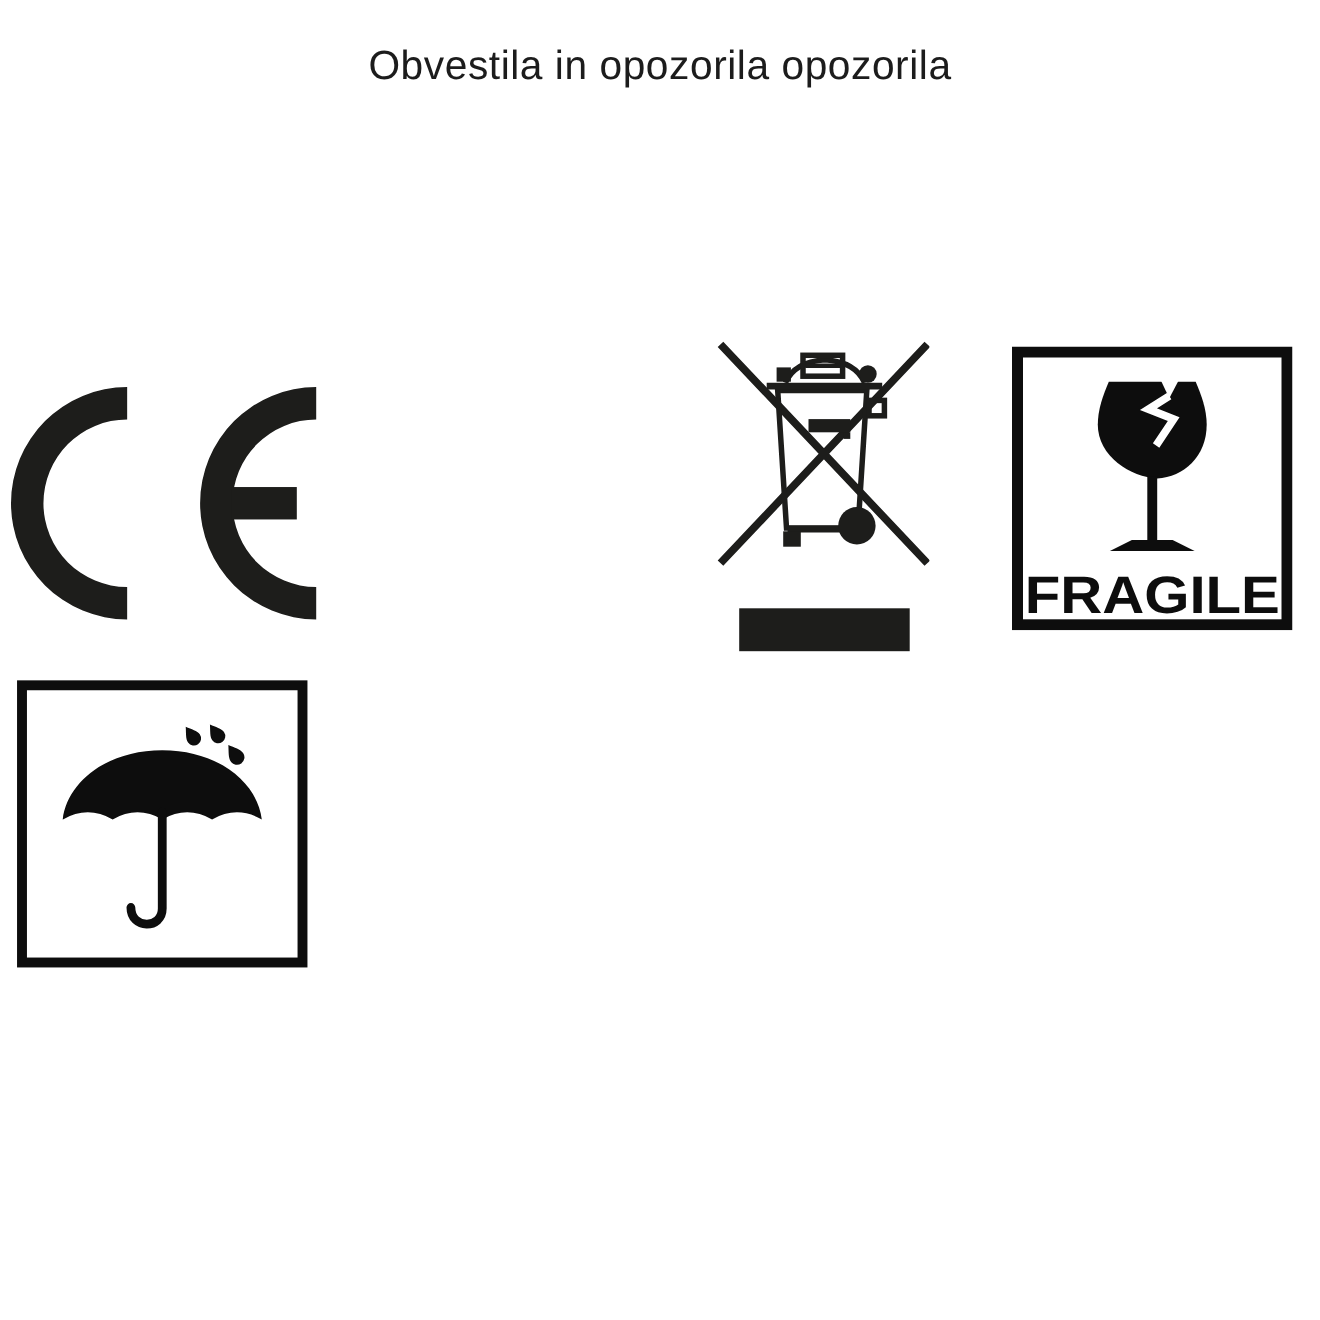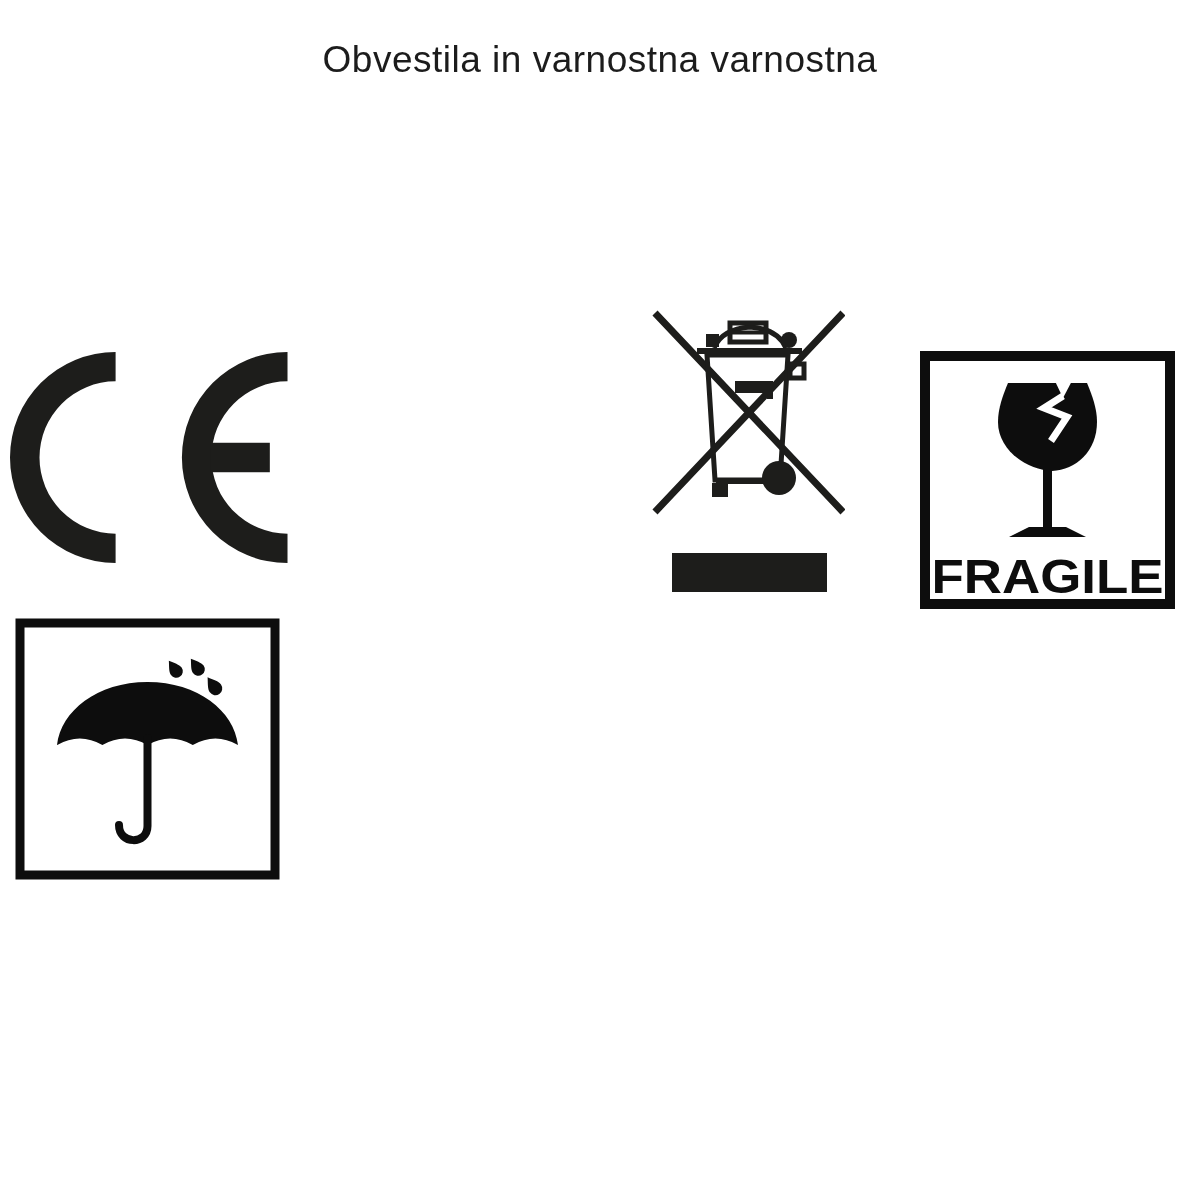--- a/index.html
+++ b/index.html
@@ -6,32 +6,32 @@
   .page{position:relative;width:1200px;height:1200px;overflow:hidden;
         background:var(--background,#fff);font-family:"Liberation Sans",sans-serif;}
   .page-title{position:absolute;top:38px;left:0;width:100%;margin:0;
         text-align:center;font-weight:400;font-size:37px;line-height:1.2;
         color:var(--title,#1c1c1c);letter-spacing:.5px;}
   figure{position:absolute;margin:0;padding:0;}
   figure svg{display:block;width:100%;height:100%;}
   .sym-ce{left:10px;top:350px;width:278px;height:215px;color:var(--ink,#1d1d1b);}
   .sym-rohs{left:338px;top:318px;width:230px;height:262px;color:var(--rohs,#2e2e2e);}
   .sym-weee{left:650px;top:310px;width:195px;height:285px;color:var(--ink,#1d1d1b);}
-  .sym-fragile{left:920px;top:315px;width:255px;height:258px;color:var(--black,#0d0d0d);margin-top:36px;}
+  .sym-fragile{left:920px;top:315px;width:255px;height:258px;color:var(--black,#0d0d0d);}
   .sym-umbrella{left:15px;top:618px;width:265px;height:262px;color:var(--black,#0d0d0d);}
   .rohs-main{font-family:"Liberation Sans",sans-serif;font-weight:700;font-size:54px;fill:currentColor;}
   .rohs-sub{font-family:"Liberation Sans",sans-serif;font-weight:700;font-size:27px;fill:currentColor;}
   .fragile-label{font-family:"Liberation Sans",sans-serif;font-weight:700;font-size:48px;fill:currentColor;}
 </style>
 </head>
 <body>
 
 <div class="page">
 
-  <h1 class="page-title">Obvestila in varnostna varnostna</h1>
+  <h1 class="page-title">Obvestila in opozorila opozorila</h1>
 
   <figure class="sym-ce">
     <svg viewBox="0 0 283 215">
       <path fill="currentColor" d="M 107.5 0 A 107.5 107.5 0 0 0 107.5 215 L 107.5 185 A 77.5 77.5 0 0 1 107.5 30 Z"></path>
       <path fill="currentColor" d="M 282.5 0 A 107.5 107.5 0 0 0 282.5 215 L 282.5 185 A 77.5 77.5 0 0 1 282.5 30 Z"></path>
       <rect fill="currentColor" x="204.5" y="92.5" width="60" height="30"></rect>
     </svg>
   </figure>
 
 

